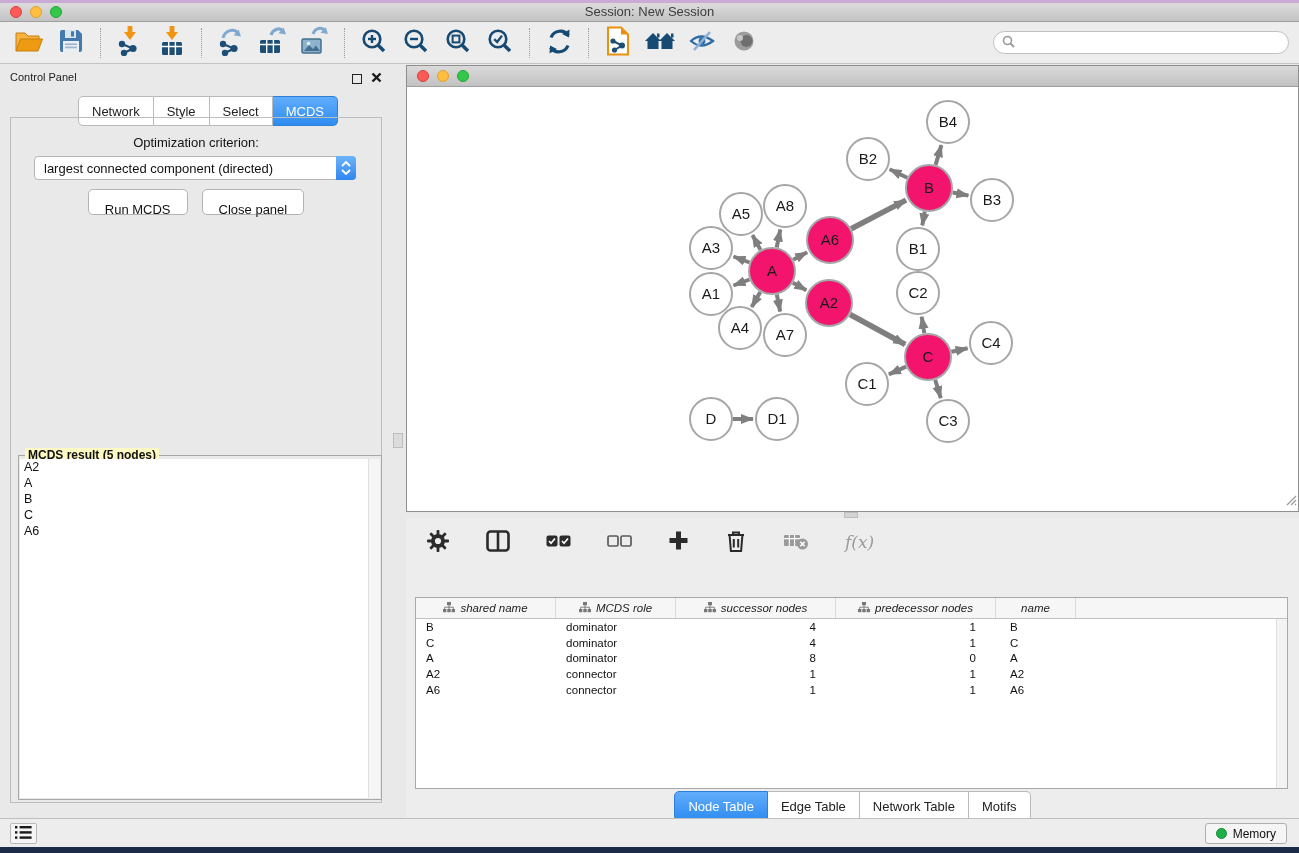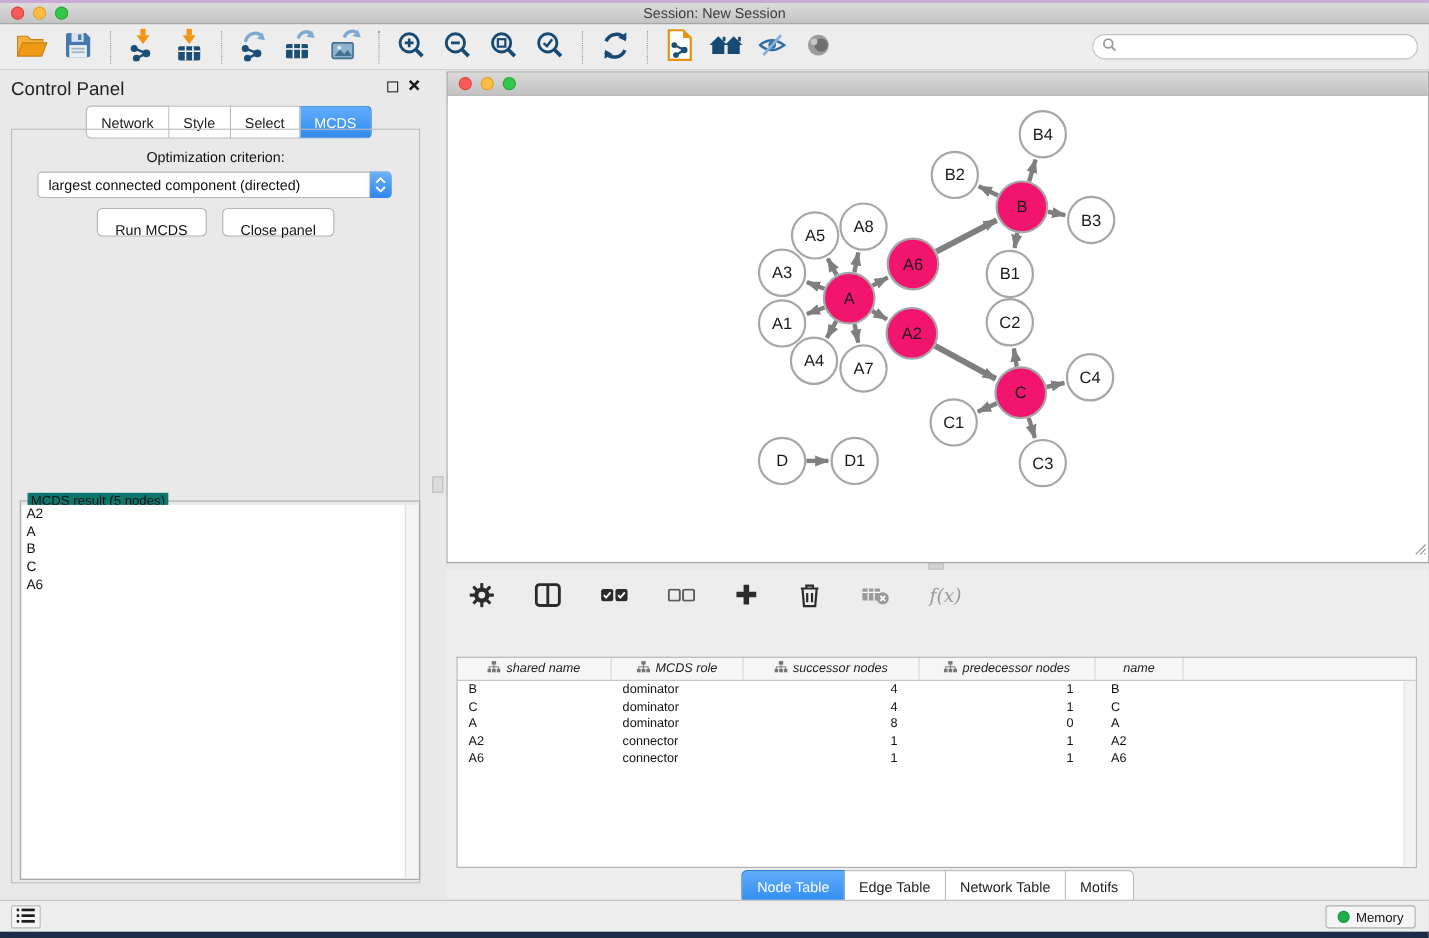--- a/index.html
+++ b/index.html
@@ -26,42 +26,42 @@
 
   
   .desktop { position:absolute; left:0; top:64px; width:1299px; height:754px; background:#e9e9e9; }
   .control-panel { position:absolute; left:0; top:0; width:390px; height:754px; background:#e9e9e9; }
   .v-divider { position:absolute; left:390px; top:0; width:16px; height:754px; background:#e9e9e9; }
   .v-divider .handle { position:absolute; left:3px; top:369px; width:10px; height:15px; background:#dcdcdc; border:1px solid #bdbdbd; }
   .right-pane { position:absolute; left:406px; top:0; width:893px; height:754px; }
 
   
   .panel-header { position:relative; height:26px; }
-  .panel-header .ptitle { position:absolute; left:10px; top:7px; font-size:17px; color:#222; }
+  .panel-header .ptitle { position:absolute; left:10px; top:7px; font-size:11px; color:#222; }
   .win-icons { position:absolute; right:8px; top:7px; display:flex; gap:9px; align-items:center; }
   .float-icon { width:10px; height:10px; border:1.6px solid #222; display:inline-block; background:transparent; }
   .icon-btn { background:none; border:none; padding:0; cursor:pointer; display:flex; align-items:center; }
 
   .seg-tabs { display:flex; }
   .cp-tabs { position:absolute; left:78px; top:32px; }
   .seg { height:22px; display:flex; align-items:center; justify-content:center; padding:14px 13px; background:#fff; border:1px solid #b9b9b9; border-left:none; font-size:13px; color:#222; cursor:pointer; }
   .seg:first-child { border-left:1px solid #b9b9b9; border-radius:5px 0 0 5px; }
   .seg:last-child { border-radius:0 5px 5px 0; }
   .seg.active { background:linear-gradient(#62adfc,#2e8cf0); border-color:#2f7fd6; color:#fff; }
 
   .cp-box { position:absolute; left:10px; top:53px; width:372px; height:686px; border:1px solid #bdbdbd; }
   .opt-label { position:absolute; left:0; right:0; top:17px; text-align:center; font-size:13px; color:#111; }
   .dropdown { position:absolute; left:23px; top:38px; width:322px; height:24px; background:#fff; border:1px solid #b5b5b5; border-radius:4px; display:flex; align-items:center; cursor:pointer; }
   .dropdown .dval { flex:1; font-size:13px; color:#111; padding-left:9px; white-space:nowrap; overflow:hidden; }
   .dropdown .stepper { width:20px; height:24px; margin:-1px -1px -1px 0; border-radius:0 4px 4px 0; background:linear-gradient(#6db3f8,#2f86f0); display:flex; flex-direction:column; align-items:center; justify-content:center; gap:2px; }
   .cp-buttons { position:absolute; left:0; right:0; top:71px; display:flex; justify-content:center; gap:14px; }
   .push-btn { height:24px; padding:12px 16px; background:#fff; border:1px solid #b4b4b4; border-radius:5px; font-size:13px; color:#111; cursor:pointer; font-family:"Liberation Sans",sans-serif; }
 
   .groupbox { position:absolute; left:18px; top:391px; width:364px; height:345px; border:1px solid #a8a8a8; }
-  .groupbox .gb-title { position:absolute; left:6px; top:-8px; background:#0f766e; padding:0 3px; font-size:12px; color:#111; }
+  .groupbox .gb-title { position:absolute; left:6px; top:-8px; background:#fef9c3; padding:0 3px; font-size:12px; color:#111;font-weight:bold; }
   .gb-list { position:absolute; left:1px; top:3px; right:13px; bottom:1px; background:#fff; overflow:hidden; }
   .gb-scroll { position:absolute; top:3px; right:1px; bottom:1px; width:12px; background:#f5f5f5; border-left:1px solid #e0e0e0; }
   .gb-item { height:16px; line-height:16px; font-size:12.5px; color:#111; padding-left:4px; cursor:default; }
 
   
   .net-window { position:absolute; left:0; top:1px; width:893px; height:447px; border:1px solid #8f8f8f; background:#fff; }
   .net-titlebar { height:21px; background:linear-gradient(#dadada,#c2c2c2); border-bottom:1px solid #9f9f9f; position:relative; }
   .net-titlebar .lights { top:4px; }
   .net-titlebar .title { position:absolute; left:0; right:0; top:2px; text-align:center; font-size:13px; color:#333; }
   .net-canvas { position:absolute; left:0; top:22px; width:891px; height:423px; background:#fff; }

